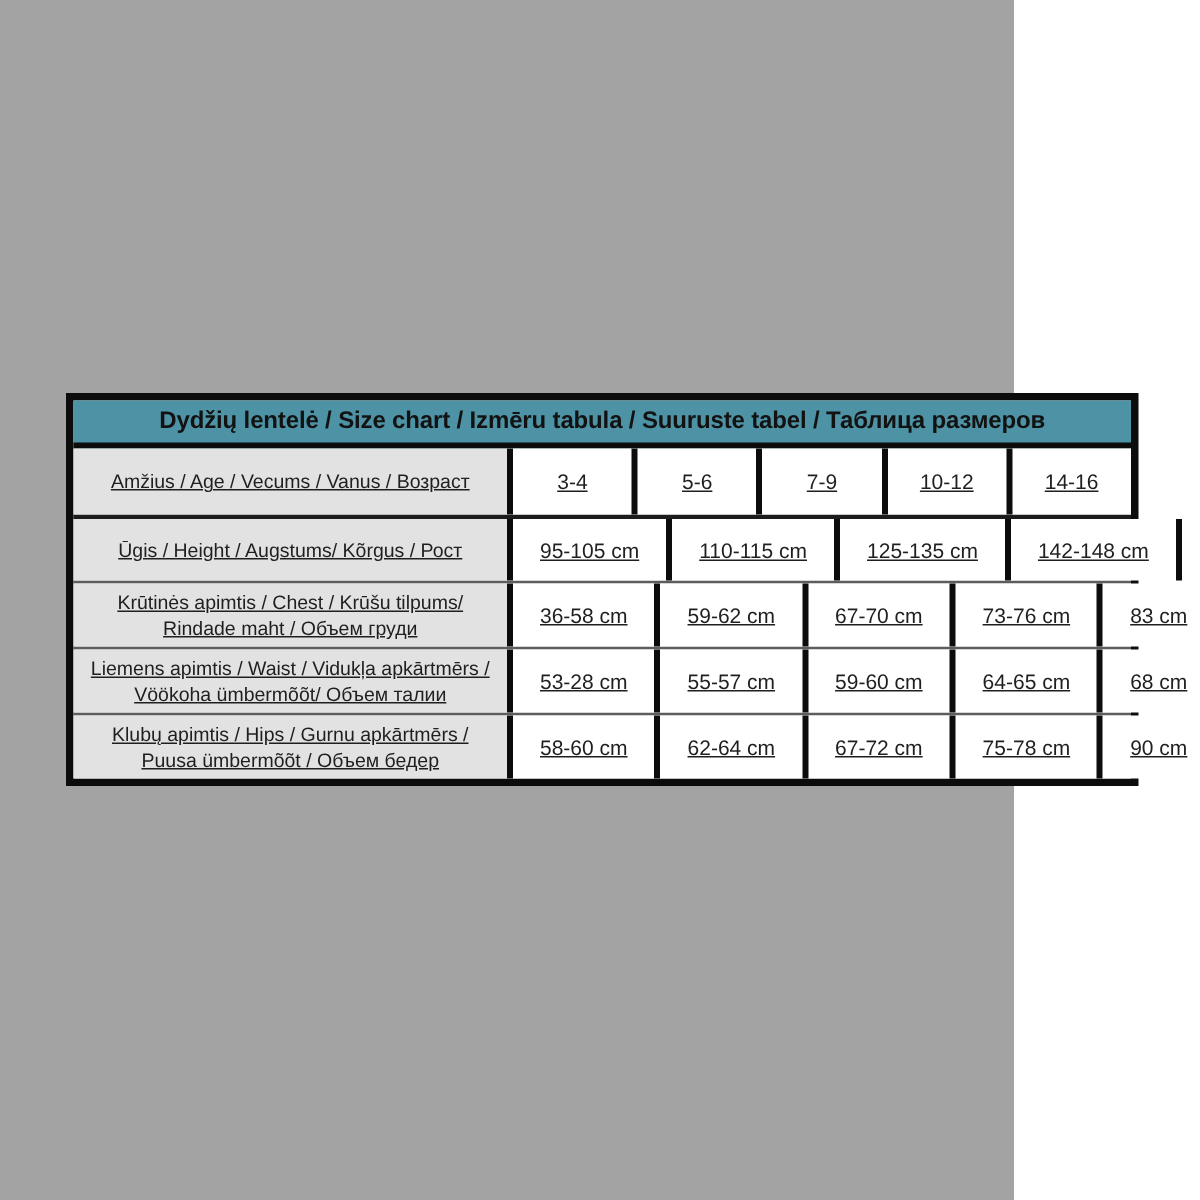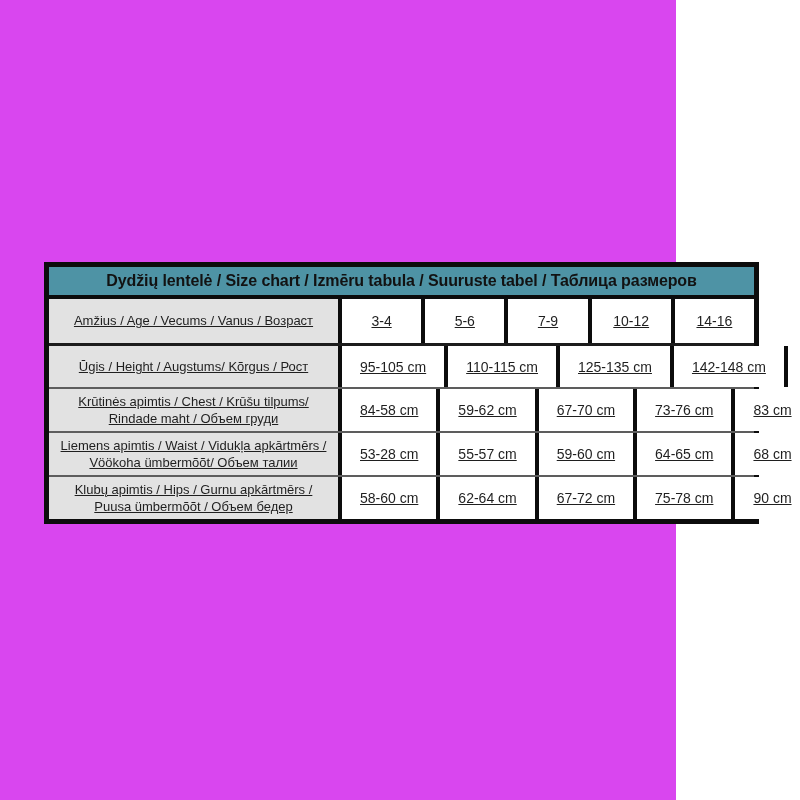--- a/index.html
+++ b/index.html
@@ -10,21 +10,21 @@
     background: #ffffff;
     font-family: "Liberation Sans", sans-serif;
     color: var(--text, #1f1f1f);
     overflow: hidden;
   }
 
   .stage {
     position: relative;
     width: 676px;
     height: 800px;
-    background: #d946ef;
+    background: #a3a3a3;
   }
 
   .size-table {
     position: absolute;
     left: 44px;
     top: 262px;
     width: 715px;
     border: 5px solid var(--border, #0c0c0c);
     background: #ffffff;
   }
@@ -99,21 +99,21 @@
         <div class="cell label">Ūgis / Height / Augstums/ Kõrgus / Рост</div>
         <div class="cell value">95-105 cm</div>
         <div class="cell value">110-115 cm</div>
         <div class="cell value">125-135 cm</div>
         <div class="cell value">142-148 cm</div>
         <div class="cell value">274 cm</div>
       </div>
 
       <div class="t-row">
         <div class="cell label">Krūtinės apimtis / Chest / Krūšu tilpums/ Rindade maht / Объем груди</div>
-        <div class="cell value">84-58 cm</div>
+        <div class="cell value">36-58 cm</div>
         <div class="cell value">59-62 cm</div>
         <div class="cell value">67-70 cm</div>
         <div class="cell value">73-76 cm</div>
         <div class="cell value">83 cm</div>
       </div>
 
       <div class="t-row">
         <div class="cell label">Liemens apimtis / Waist / Vidukļa apkārtmērs / Vöökoha ümbermõõt/ Объем талии</div>
         <div class="cell value">53-28 cm</div>
         <div class="cell value">55-57 cm</div>

